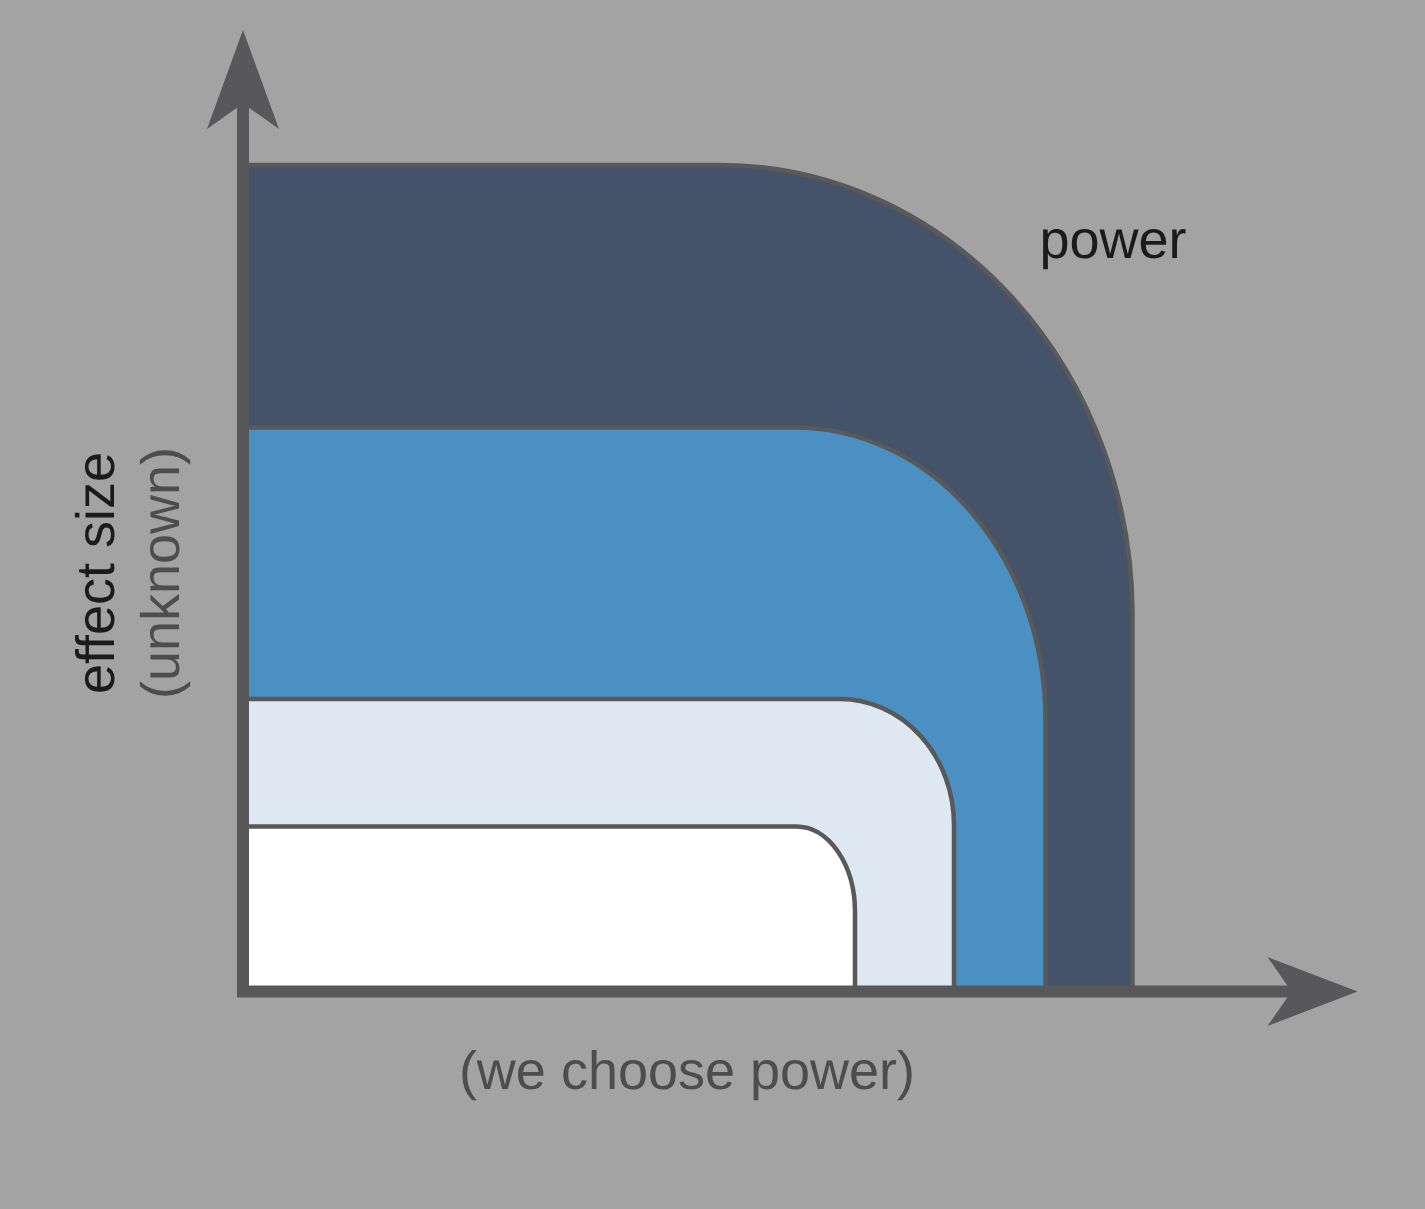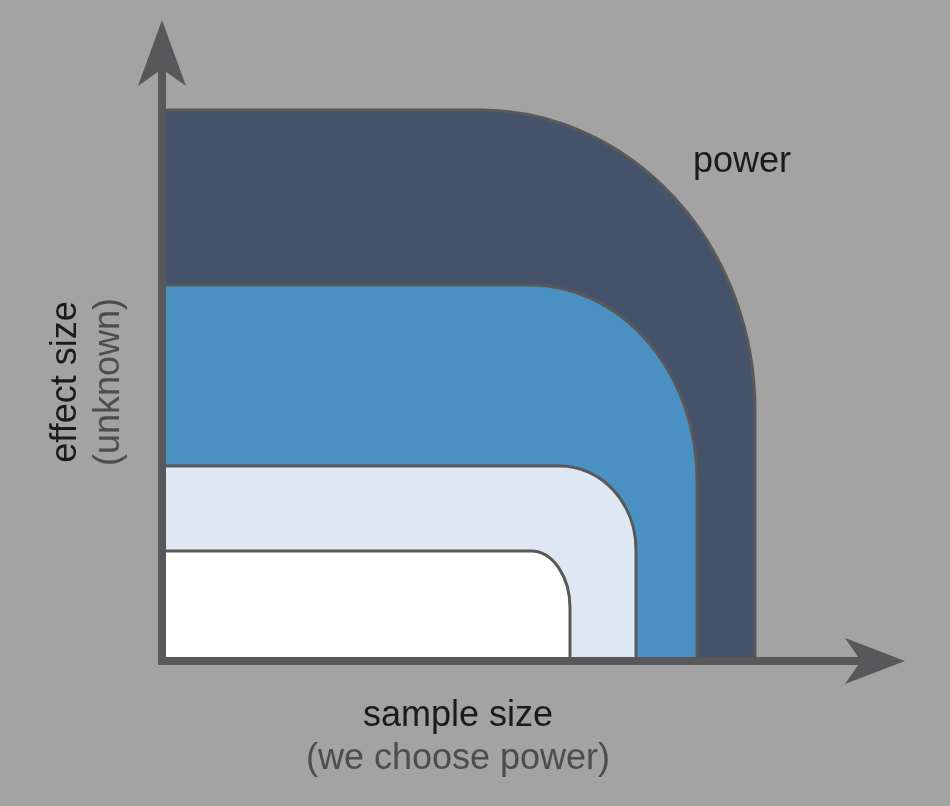--- a/index.html
+++ b/index.html
@@ -55,21 +55,20 @@
 
     <g>
       <line class="axis-line" x1="162" y1="662" x2="162" y2="62" stroke="#58585A"></line>
       <polygon points="162,20 186,86 162,69 138,86" fill="#58585A"></polygon>
     </g>
   </svg>
 
   <div class="label power-label">power</div>
 
   <div class="label x-axis-label">
-    <div>sample size</div>
     <div class="secondary-line">(we choose power)</div>
   </div>
 
   <div class="label y-axis-label">
     <div>effect size</div>
     <div class="secondary-line">(unknown)</div>
   </div>
 
 </div>
 

